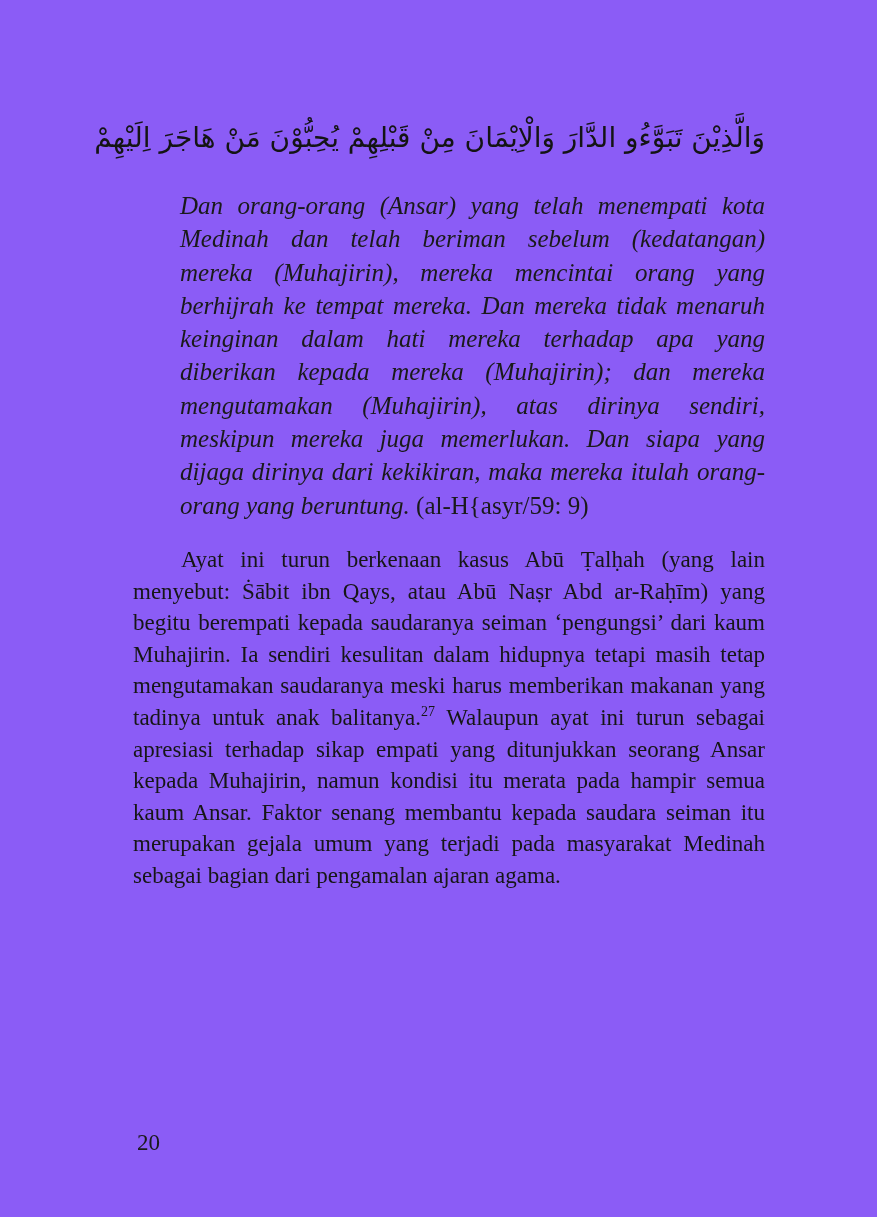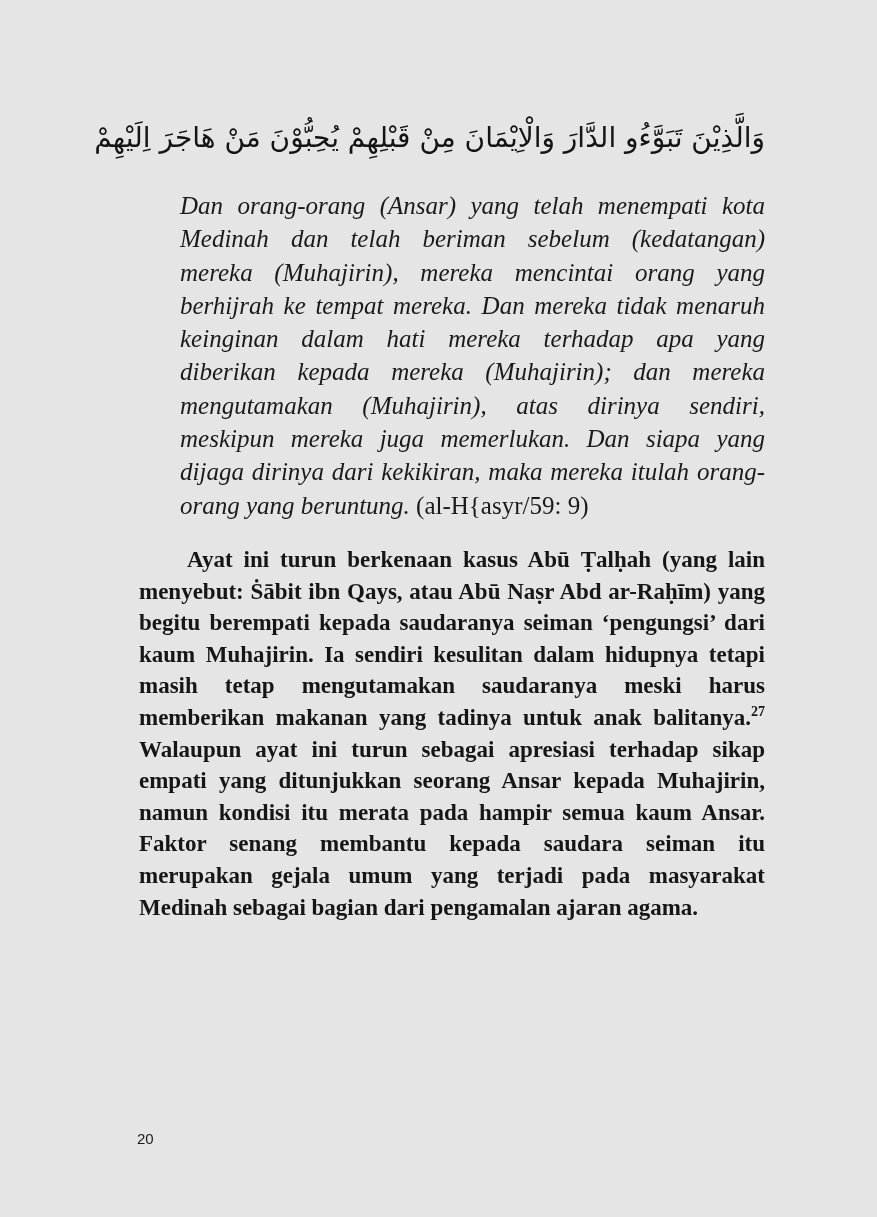--- a/index.html
+++ b/index.html
@@ -11,21 +11,21 @@
     width: 877px;
     height: 1217px;
     position: relative;
     color: #161616;
     font-family: "Liberation Serif", serif;
     overflow: hidden;
   }
   .page {
     position: absolute;
     inset: 0;
-    background: #e5e5e5;
+    background: #8b5cf6;
   }
   .content {
     padding: 112px 112px 0 125px;
   }
   .arabic-block {
     direction: rtl;
     text-align: center;
     font-family: "DejaVu Sans", sans-serif;
     font-size: 28px;
     line-height: 51px;
@@ -41,39 +41,38 @@
     line-height: 33.3px;
     color: #1a1a1a;
   }
   .translation .it {
     font-style: italic;
   }
   .translation .cite {
     font-style: normal;
   }
   .body-para {
-    margin: 22px 0 0 14px;
+    margin: 22px 0 0 8px;
     text-align: justify;
     text-indent: 48px;
     font-size: 23px;
     line-height: 31.6px;
     color: #161616;
-    font-weight: bold;
   }
   .body-para sup {
     font-size: 14px;
     line-height: 0;
     vertical-align: 9px;
   }
   .page-number {
     position: absolute;
     left: 137px;
     top: 1130px;
-    font-family: Liberation Sans, sans-serif;
-    font-size: 15px;
+    font-family: Liberation Serif, serif;
+    font-size: 23px;
     color: #1a1a1a;
   }
 </style>
 </head>
 <body>
 
 <div class="page">
   <div class="content">
 
     <div class="arabic-block" dir="rtl" lang="ar">

